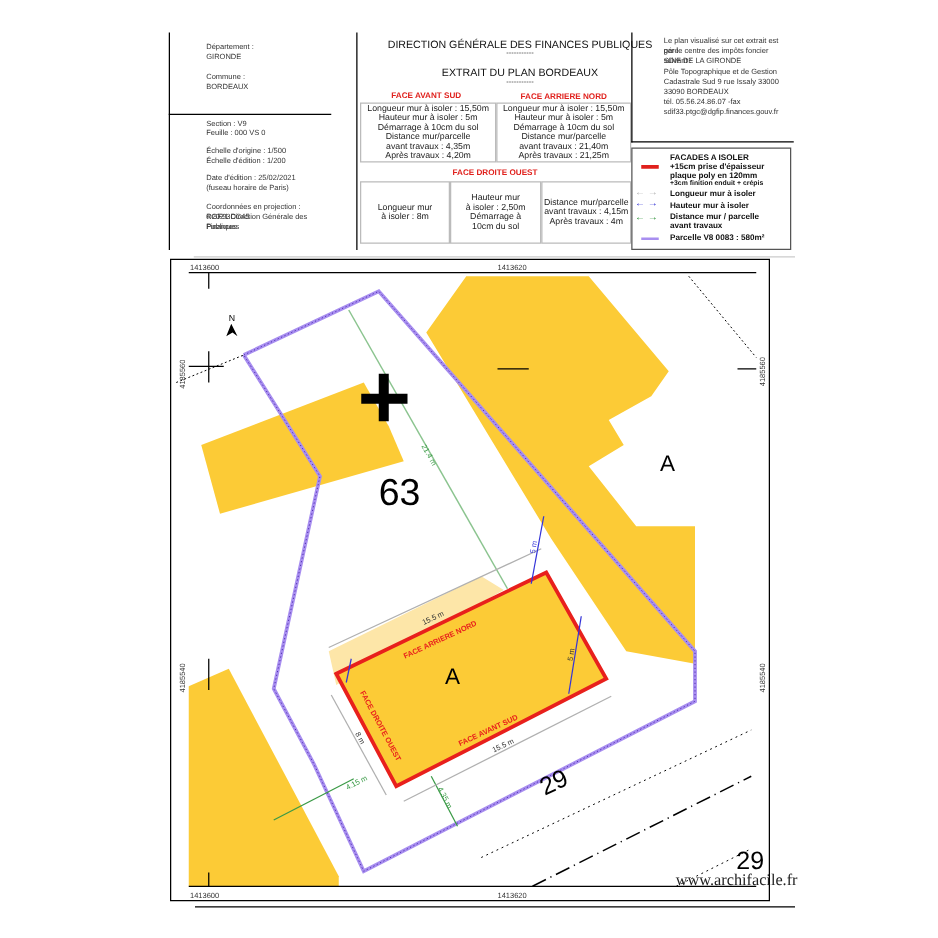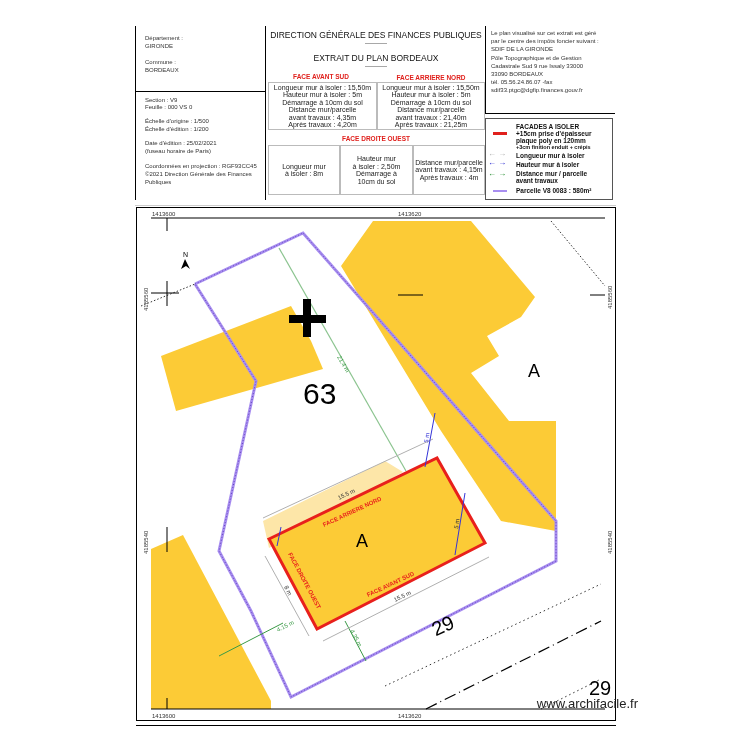--- a/index.html
+++ b/index.html
@@ -1,24 +1,24 @@
 <!DOCTYPE html>
 <html><head>
 <meta charset="utf-8">
 <style>
   html, body { margin:0; padding:0; background:#ffffff; }
   body { width:750px; height:750px; position:relative; overflow:hidden; font-family:"Liberation Sans", sans-serif; color:#000; }
-  .abs { position:absolute; }
+  .abs { position:absolute;margin-left:20px; }
   .frame { position:absolute; border:1px solid #000; box-sizing:border-box; background:#fff; }
   .tiny { font-size:6px; line-height:8px; color:#333; }
   .cell { position:absolute; border:1px solid #bbb; box-sizing:border-box; font-size:7px; line-height:7.5px; text-align:center; color:#222; display:flex; align-items:center; justify-content:center; flex-direction:column; }
   .red-title { position:absolute; color:#e0201c; font-weight:bold; font-size:6.5px; text-align:center; }
   .legend-row { position:absolute; left:0; display:flex; align-items:flex-start; font-size:6.5px; font-weight:bold; line-height:7px; color:#111; }
   .legend-row .sym { width:30px; flex:0 0 30px; height:8px; position:relative; }
-  .watermark { position:absolute; right:112px; top:696px; font-size:13px; color:#222; }
+  .watermark { position:absolute; right:112px; top:696px; font-size:13px; color:#222;font-family:Liberation Serif, serif; }
   svg text { font-family:"Liberation Sans", sans-serif; }
 </style>
 </head>
 <body>
 
 <div class="frame" style="left:135px; top:26px; width:130px; height:66px; border-top:none; border-right:none; border-bottom:1px solid #000;">
   <div class="abs tiny" style="left:9px; top:8px;">Département :</div>
   <div class="abs tiny" style="left:9px; top:16px;">GIRONDE</div>
   <div class="abs tiny" style="left:9px; top:32px;">Commune :</div>
   <div class="abs tiny" style="left:9px; top:40px;">BORDEAUX</div>

